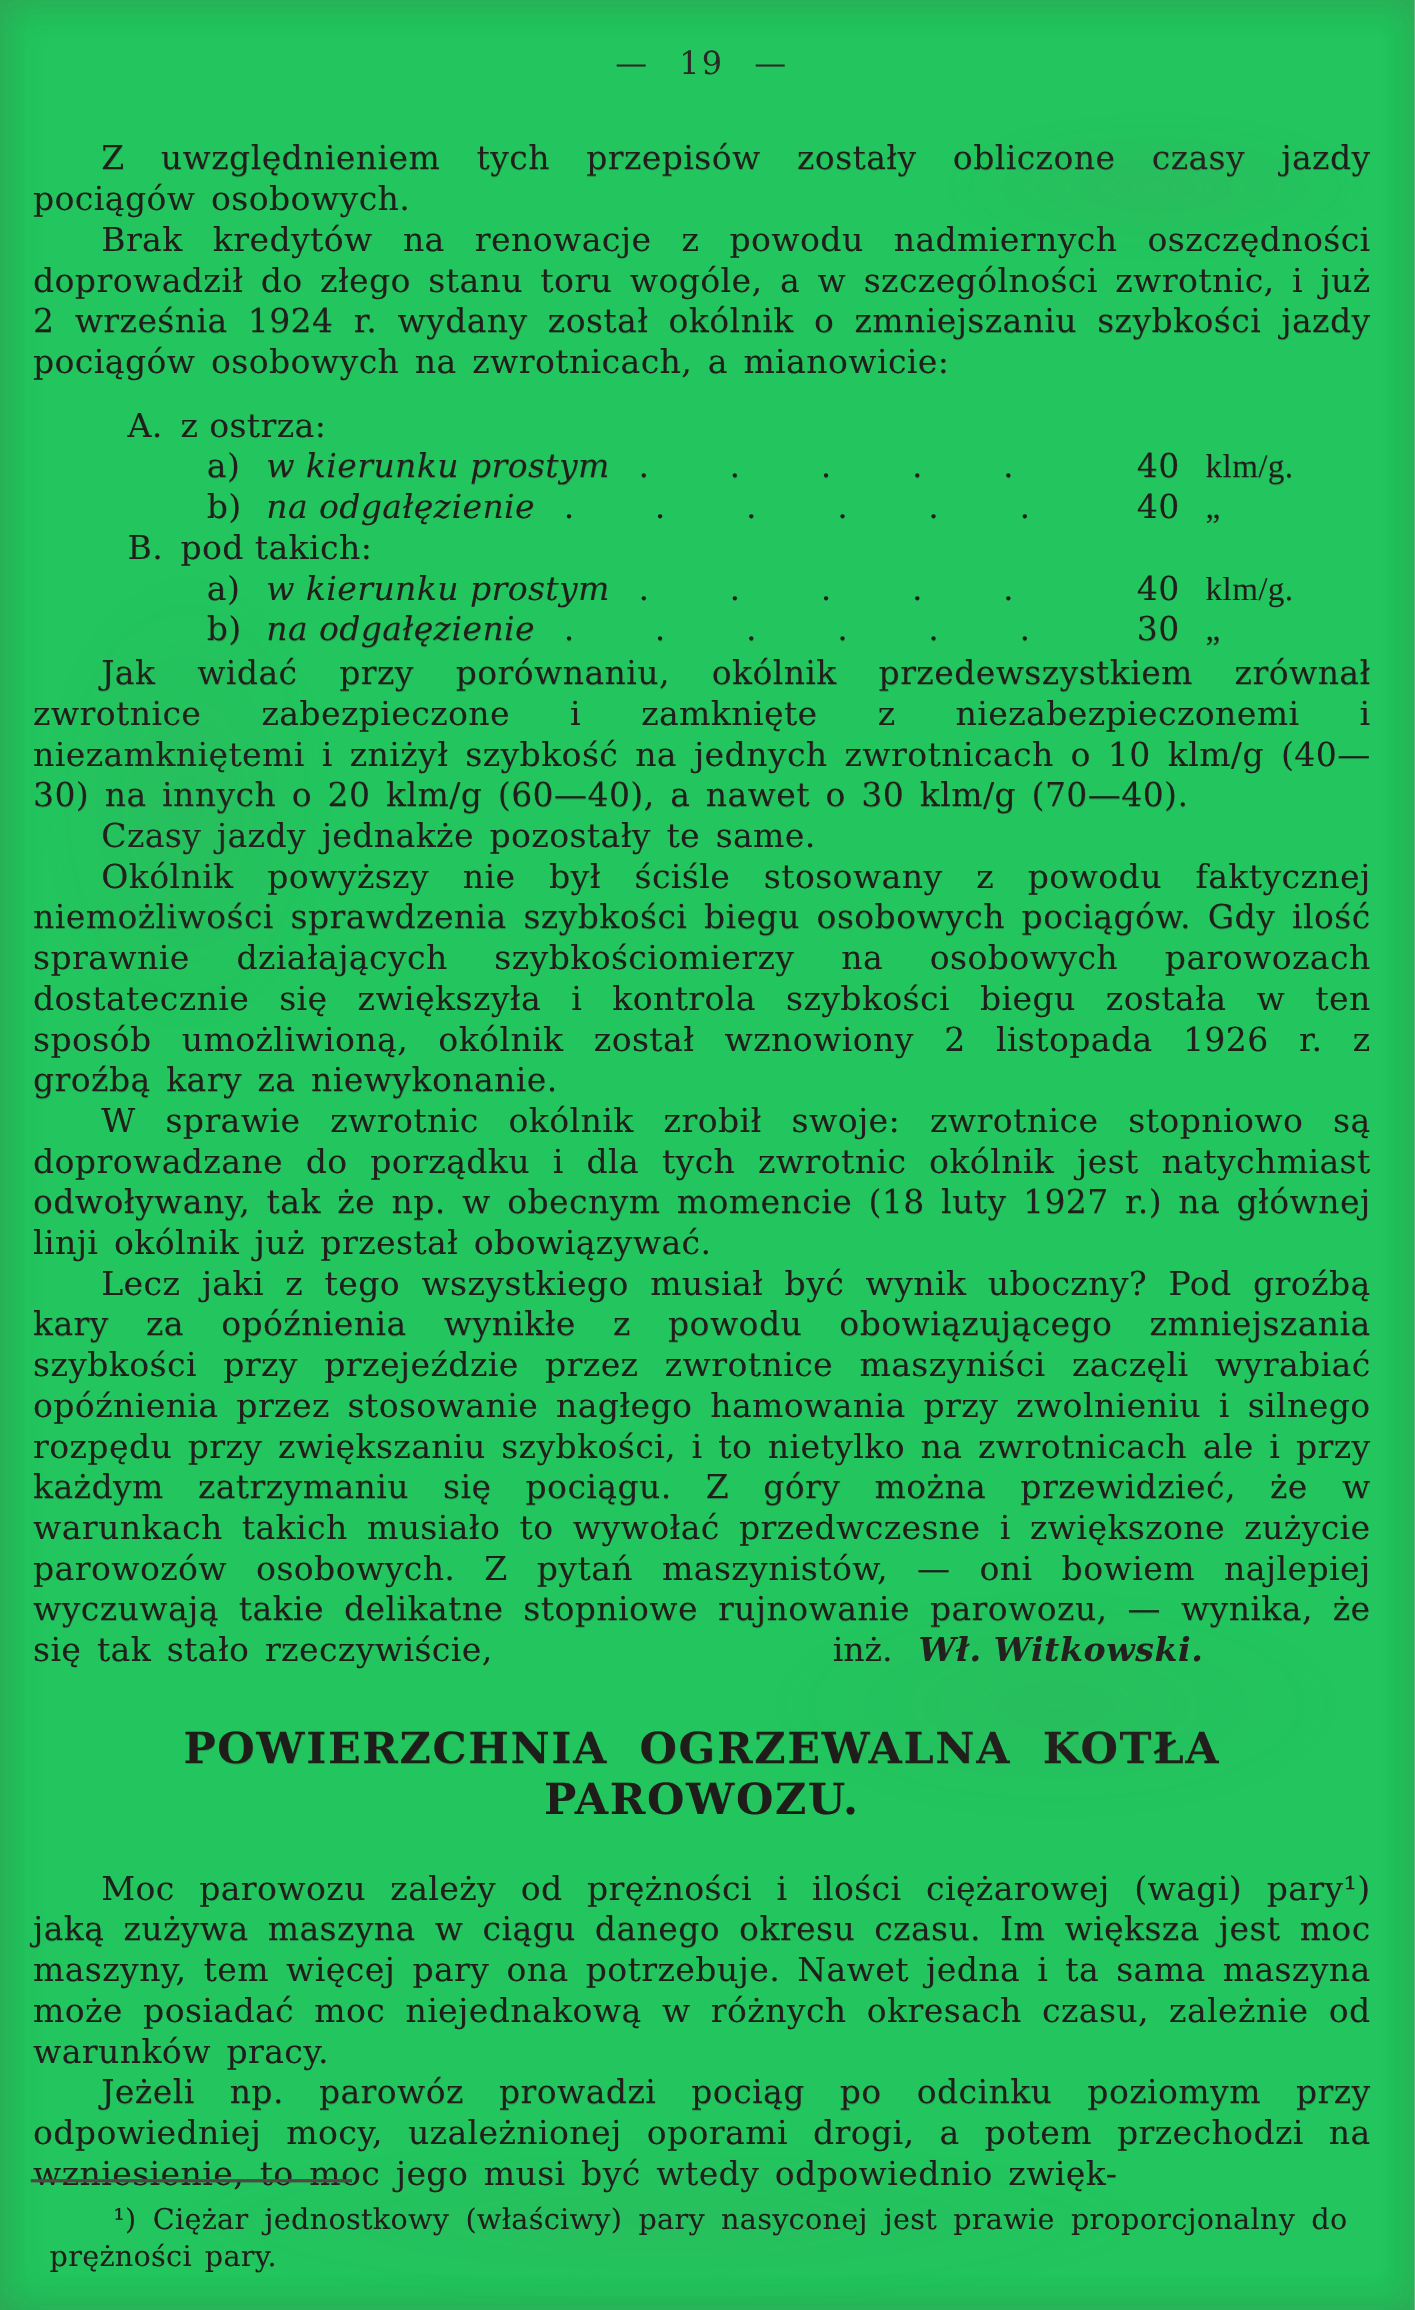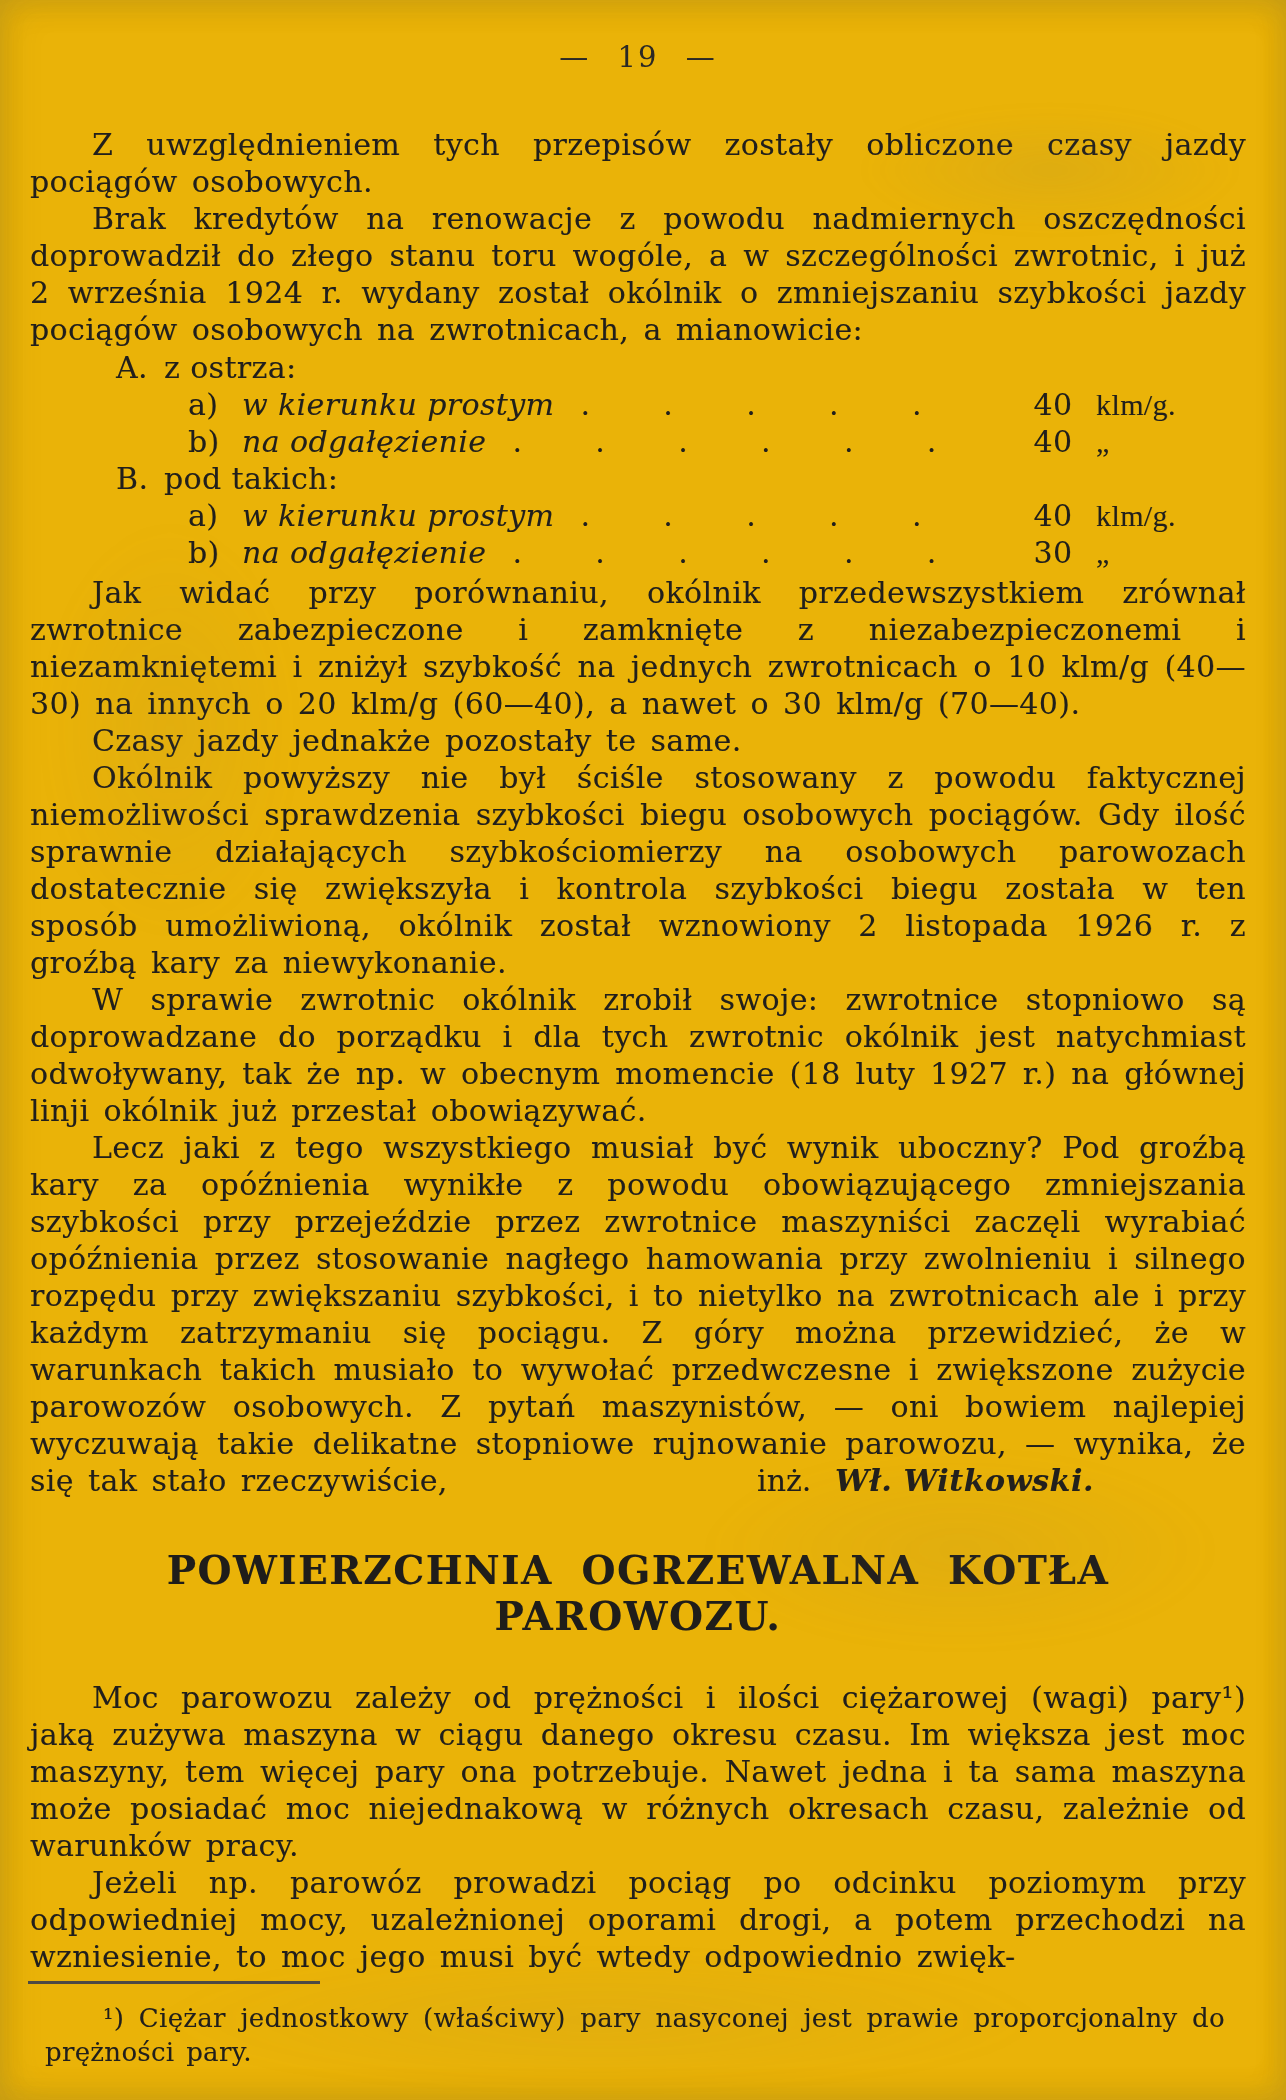--- a/index.html
+++ b/index.html
@@ -5,21 +5,21 @@
   html, body { margin: 0; padding: 0; }
   body {
     width: 1286px; height: 2100px;
     background: #d8d6cf;
     font-family: "DejaVu Serif", serif;
     overflow: hidden;
   }
   .page {
     position: relative;
     width: 1286px; height: 2100px;
-    background: #eab308;
+    background: #22c55e;
     box-shadow: inset 10px 0 36px rgba(90,85,70,0.10), inset -8px 0 28px rgba(90,85,70,0.08),
                 inset 0 10px 30px rgba(90,85,70,0.07), inset 0 -10px 30px rgba(90,85,70,0.07);
     color: #211f1c;
     box-sizing: border-box;
     padding: 40px 40px 0 30px;
   }
   .noise { position: absolute; pointer-events: none; border-radius: 50%; filter: blur(10px); }
   .n1 { left: 860px; top: 110px; width: 380px; height: 120px;
         background: radial-gradient(closest-side, rgba(120,115,100,0.10), rgba(120,115,100,0)); }
   .n2 { left: 40px; top: 520px; width: 260px; height: 420px;
@@ -42,21 +42,21 @@
     margin: 0;
     font-size: 30px;
     line-height: 37px;
     text-align: justify;
     text-indent: 62px;
     letter-spacing: 0.4px;
     word-spacing: 0.14em;
     text-shadow: 0.3px 0.3px 0 rgba(33,31,28,0.30);
   }
 
-  .speed-list { margin: 1px 0 3px 0; }
+  .speed-list { margin: 21px 0 3px 0; }
   .list-section {
     font-size: 30px; line-height: 37px;
     padding-left: 86px;
     letter-spacing: 0.4px;
     text-shadow: 0.3px 0.3px 0 rgba(33,31,28,0.30);
   }
   .sec-marker { display: inline-block; min-width: 48px; }
   .list-item {
     display: flex;
     align-items: baseline;

